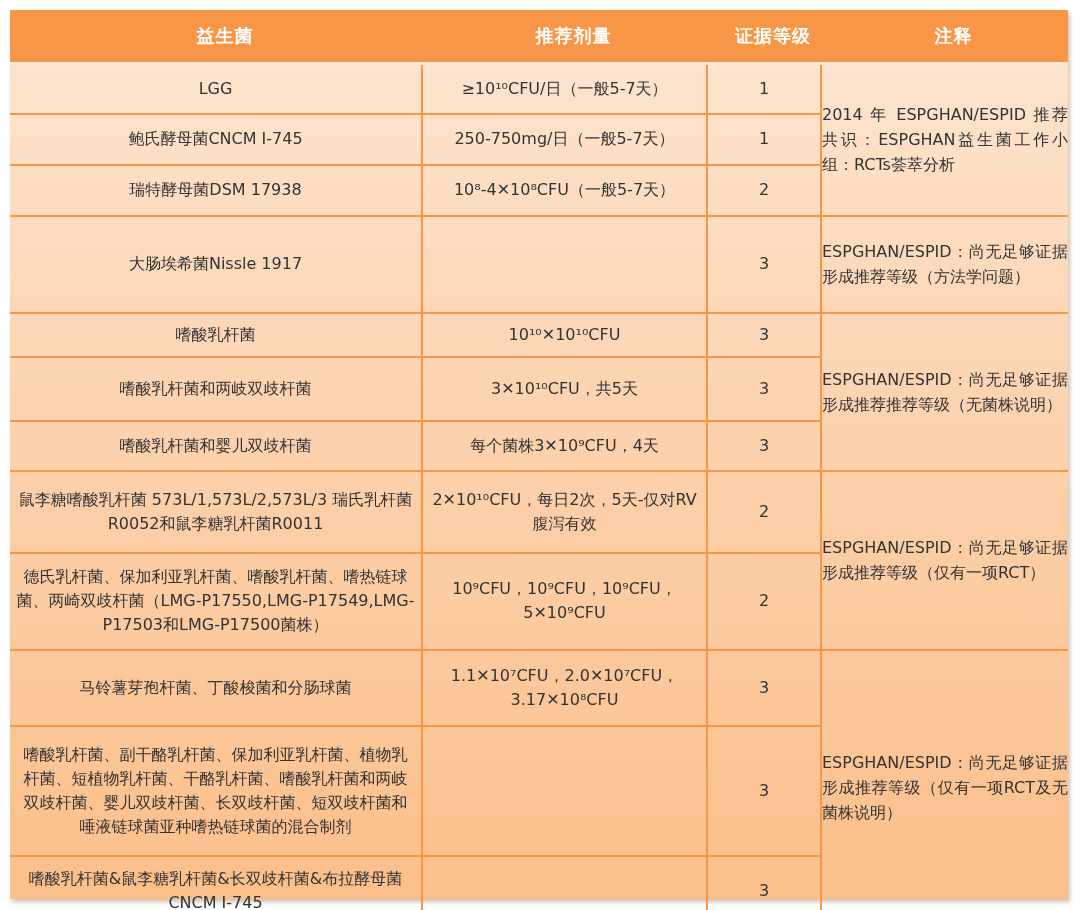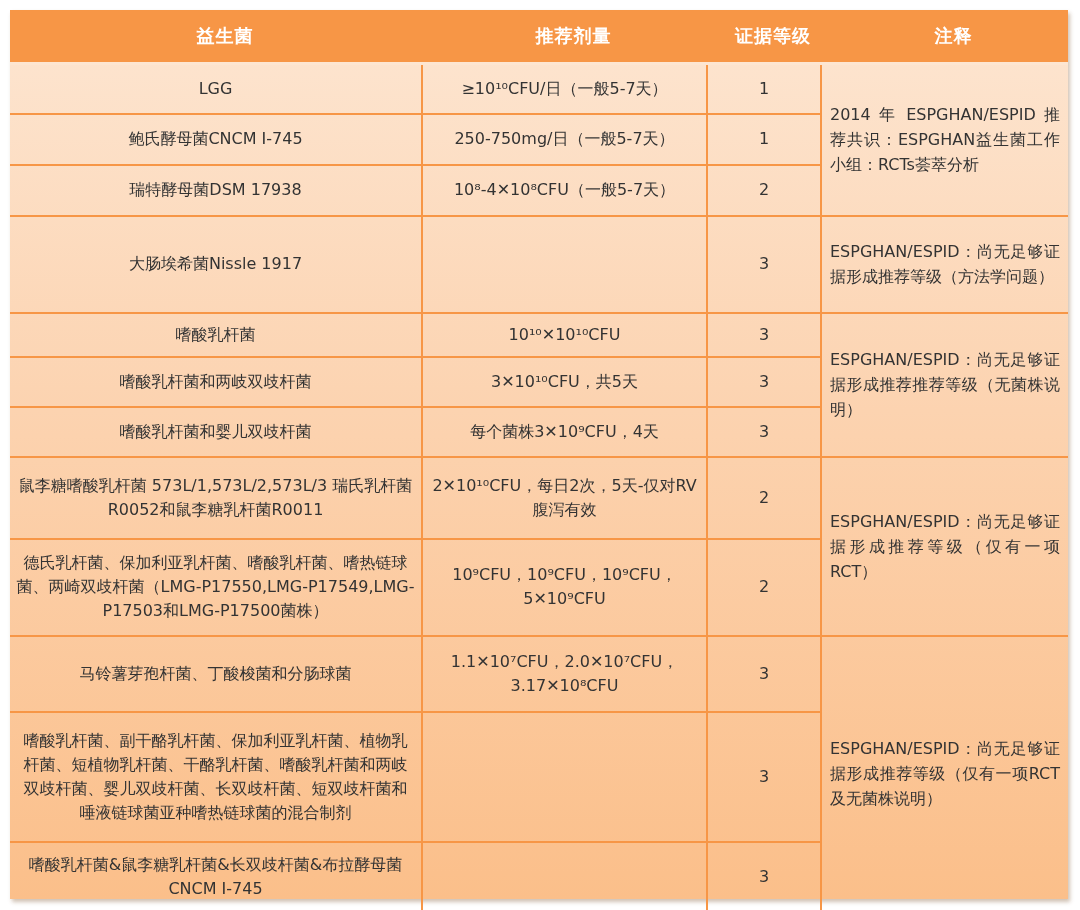--- a/index.html
+++ b/index.html
@@ -14,21 +14,21 @@
   th {
     background: #f79646; color: #fff; font-weight: bold; font-size: 18px;
     height: 50px; border-bottom: 3px solid #fde6d2;
     font-family: "DejaVu Serif", serif; letter-spacing: 1px; padding-left: 19px;
   }
   td {
     border: 2px solid #f79646; color: #333; font-size: 16px; text-align: center;
     padding: 2px 6px; line-height: 24px;
     font-family: "DejaVu Sans", "Liberation Sans", sans-serif;
   }
-  td.note { text-align: left; vertical-align: middle; padding: 6px 8px; line-height: 25px; text-align: justify; }
+  td.note { text-align: left; vertical-align: middle; padding: 6px 0; line-height: 25px; text-align: justify; }
   tr > td:first-child { border-left: none; }
   tr > td:last-child { border-right: none; }
 </style>
 </head>
 <body>
 
 <div class="table-wrap">
 <table>
   <colgroup>
     <col style="width:412px">
@@ -66,21 +66,21 @@
       <td></td>
       <td>3</td>
       <td class="note">ESPGHAN/ESPID：尚无足够证据形成推荐等级（方法学问题）</td>
     </tr>
     <tr style="height:44px">
       <td>嗜酸乳杆菌</td>
       <td>10¹⁰✕10¹⁰CFU</td>
       <td>3</td>
       <td class="note" rowspan="3">ESPGHAN/ESPID：尚无足够证据形成推荐推荐等级（无菌株说明）</td>
     </tr>
-    <tr style="height:50px">
+    <tr style="height:64px">
       <td>嗜酸乳杆菌和两岐双歧杆菌</td>
       <td>3✕10¹⁰CFU，共5天</td>
       <td>3</td>
     </tr>
     <tr style="height:50px">
       <td>嗜酸乳杆菌和婴儿双歧杆菌</td>
       <td>每个菌株3✕10⁹CFU，4天</td>
       <td>3</td>
     </tr>
     <tr style="height:82px">

